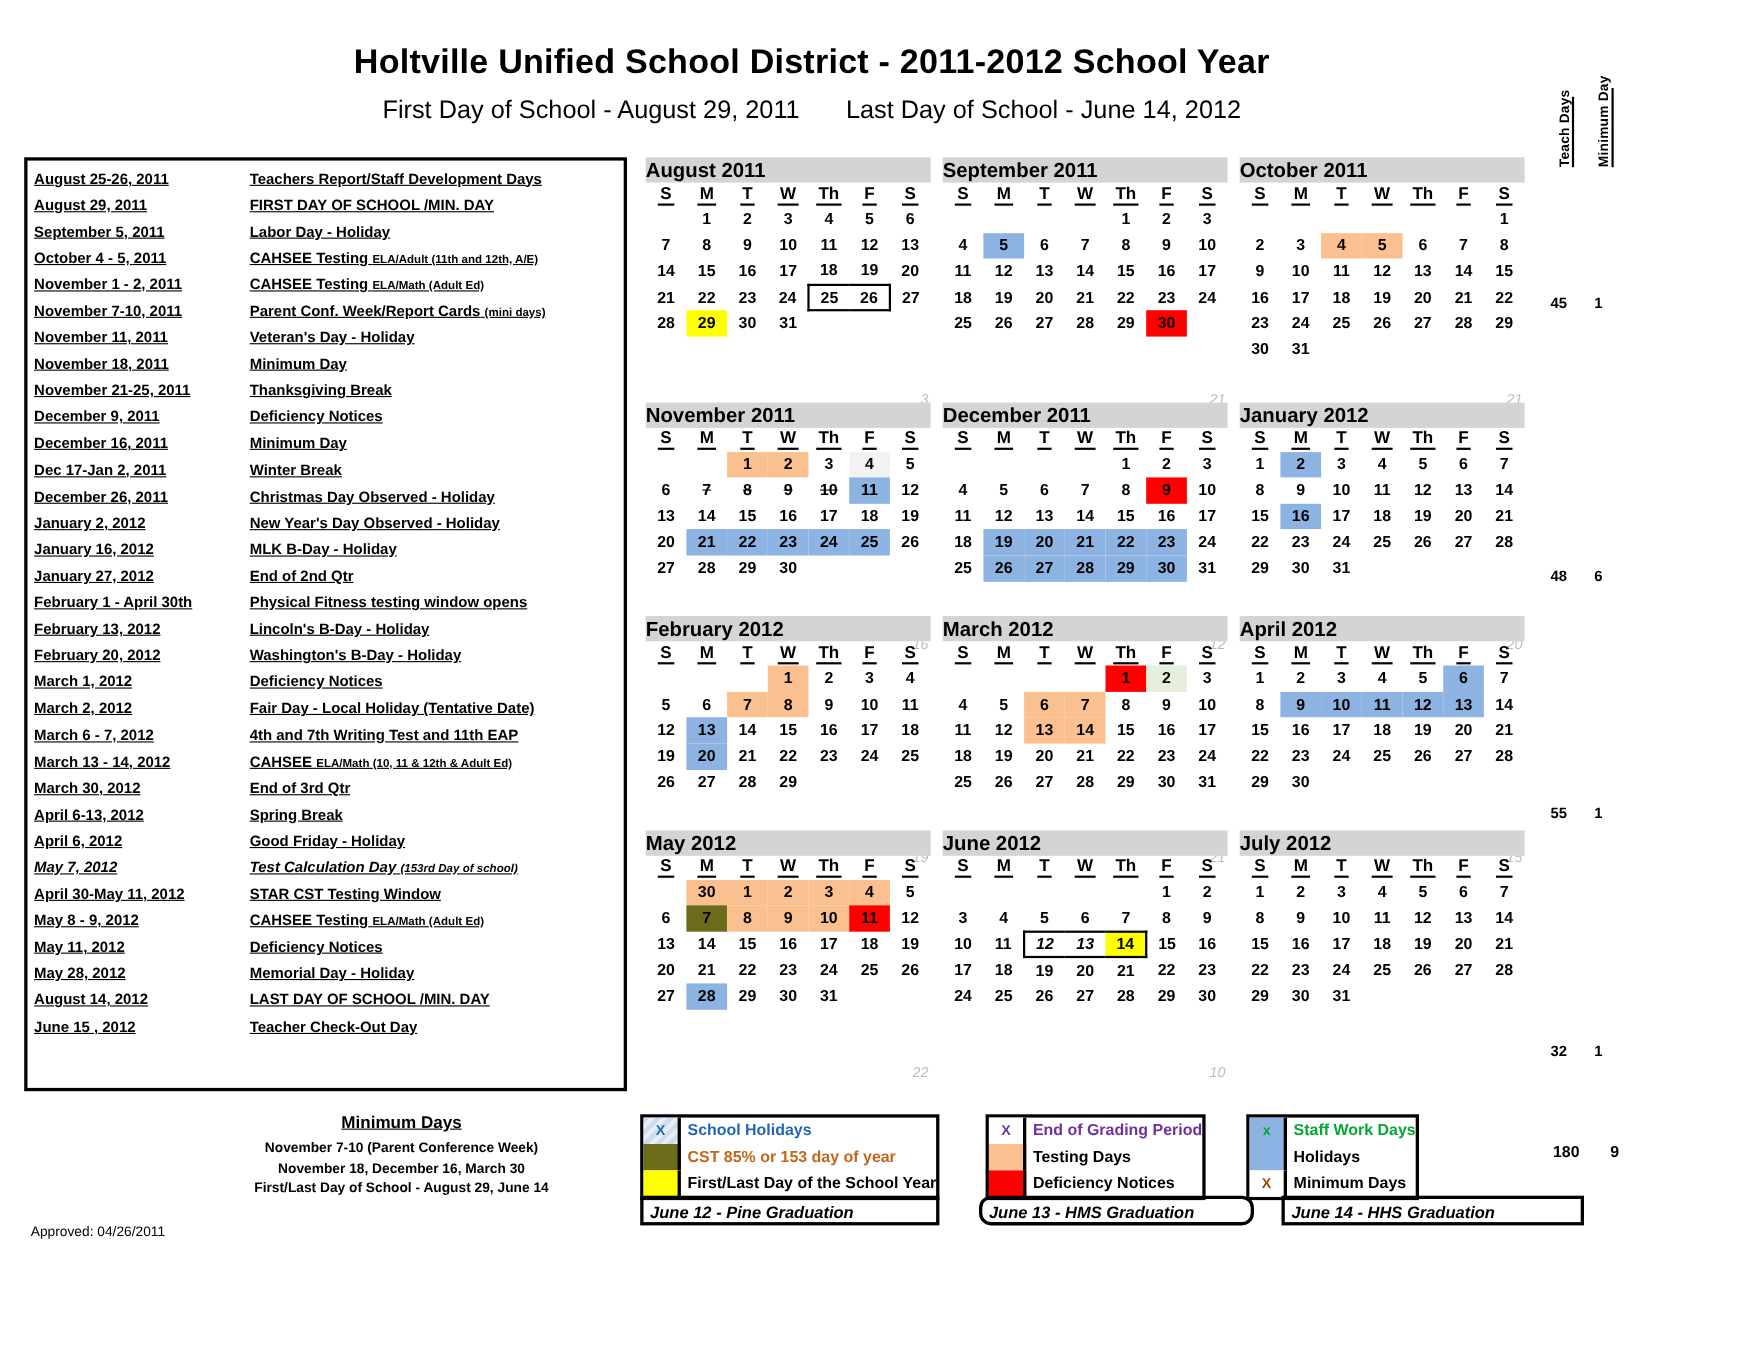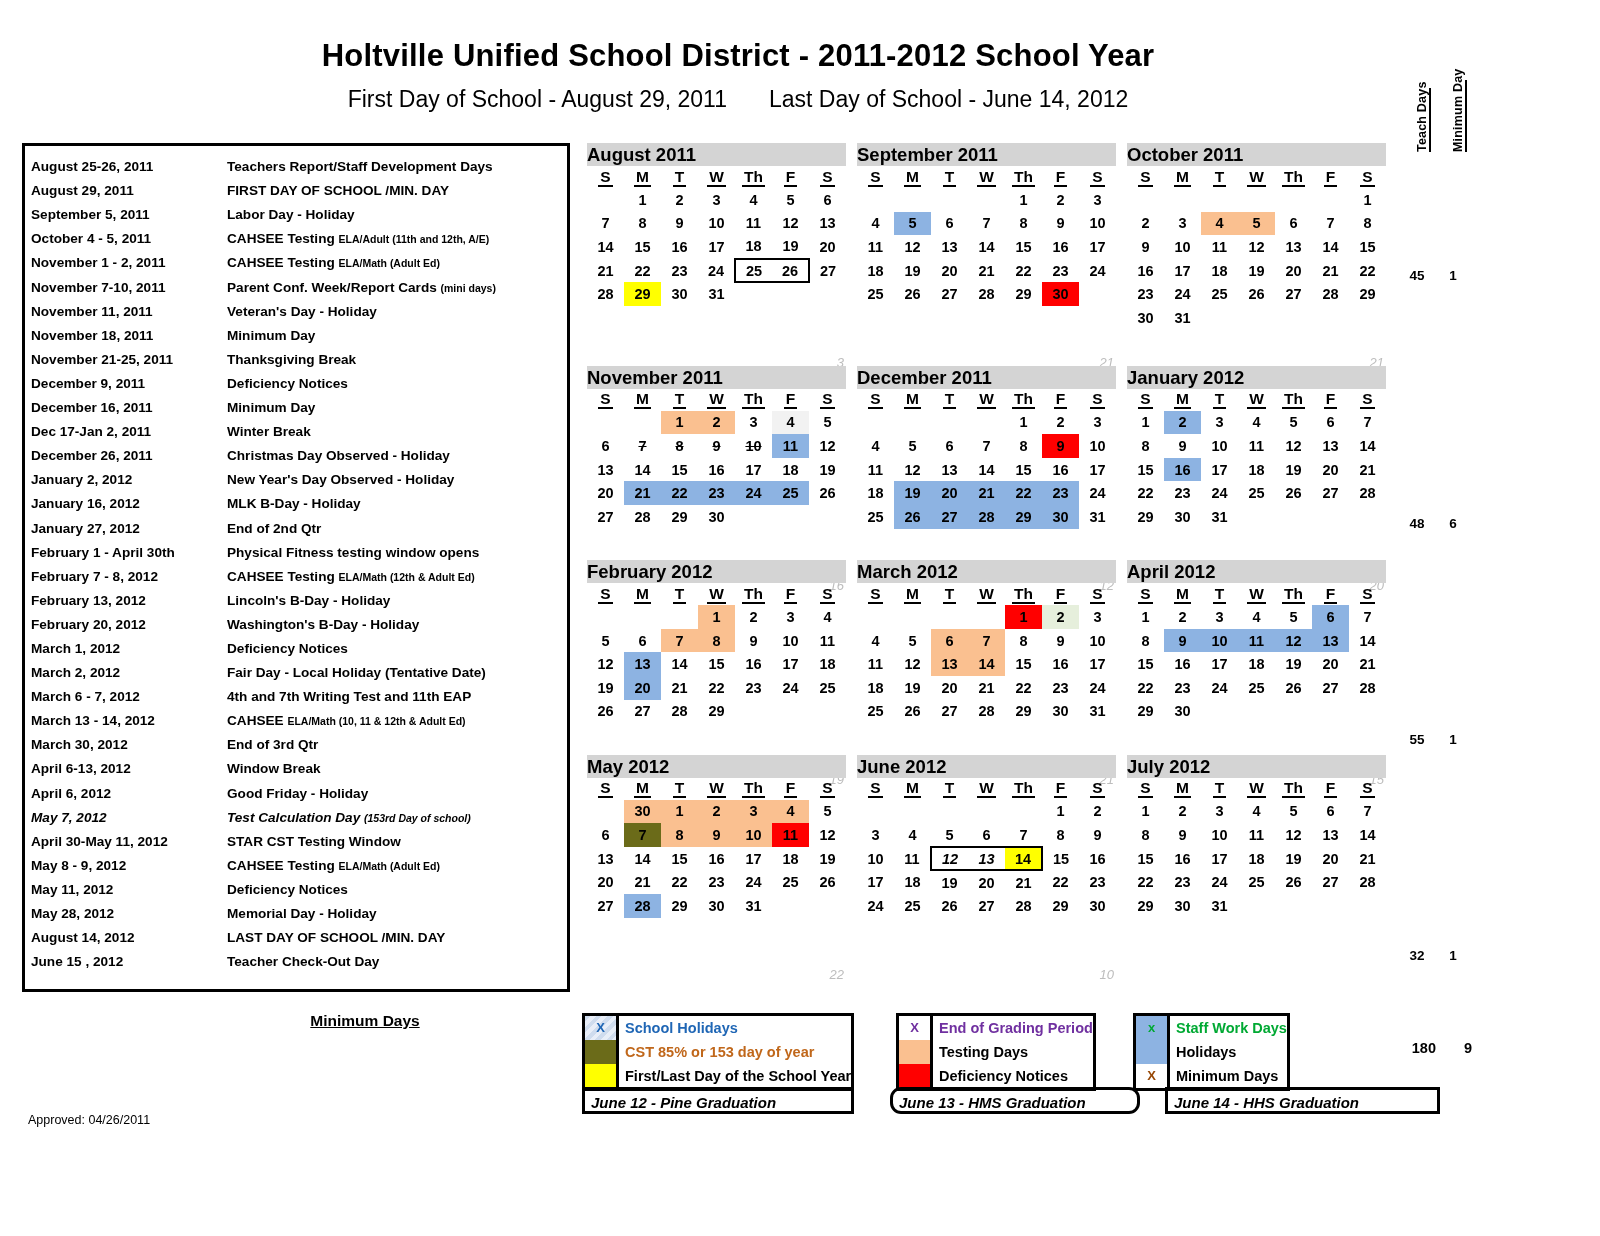--- a/index.html
+++ b/index.html
@@ -41,25 +41,26 @@
   #events-box {
     position: absolute;
     left: 22px; top: 143px;
     width: 548px; height: 849px;
     border: 3px solid #000;
     background: #fff;
     padding: 4px 0 0 6px;
   }
   .event-row {
     display: flex;
-    align-items: flex-end;
+    align-items: center;
     height: 24.1px;
     font-size: 13.6px;
     font-weight: bold;
     white-space: nowrap;
+    text-decoration: underline;
   }
   .event-date { width: 196px; flex: 0 0 196px; }
   .event-desc { flex: 1 1 auto; }
   .event-desc .small {
     font-size: 10.5px;
     font-weight: bold;
   }
   .event-row.italic .event-date,
   .event-row.italic .event-desc { font-style: italic; }
 
@@ -300,24 +301,20 @@
       </div>
       <div class="event-row">
         <div class="event-date">January 27, 2012</div>
         <div class="event-desc"><span>End of 2nd Qtr</span></div>
       </div>
       <div class="event-row">
         <div class="event-date">February 1 - April 30th</div>
         <div class="event-desc"><span>Physical Fitness testing window opens</span></div>
       </div>
       <div class="event-row">
-        <div class="event-date">February 7 - 8, 2012</div>
-        <div class="event-desc"><span>CAHSEE Testing</span> <span class="small">ELA/Math  (12th &amp; Adult Ed)</span></div>
-      </div>
-      <div class="event-row">
         <div class="event-date">February 13, 2012</div>
         <div class="event-desc"><span>Lincoln's B-Day - Holiday</span></div>
       </div>
       <div class="event-row">
         <div class="event-date">February 20, 2012</div>
         <div class="event-desc"><span>Washington's B-Day - Holiday</span></div>
       </div>
       <div class="event-row">
         <div class="event-date">March 1, 2012</div>
         <div class="event-desc"><span>Deficiency Notices</span></div>
@@ -333,21 +330,21 @@
       <div class="event-row">
         <div class="event-date">March 13 - 14, 2012</div>
         <div class="event-desc"><span>CAHSEE</span> <span class="small">ELA/Math  (10, 11 &amp; 12th &amp; Adult Ed)</span></div>
       </div>
       <div class="event-row">
         <div class="event-date">March 30, 2012</div>
         <div class="event-desc"><span>End of 3rd Qtr</span></div>
       </div>
       <div class="event-row">
         <div class="event-date">April 6-13, 2012</div>
-        <div class="event-desc"><span>Window Break</span></div>
+        <div class="event-desc"><span>Spring Break</span></div>
       </div>
       <div class="event-row">
         <div class="event-date">April 6, 2012</div>
         <div class="event-desc"><span>Good Friday - Holiday</span></div>
       </div>
       <div class="event-row italic">
         <div class="event-date">May 7, 2012</div>
         <div class="event-desc"><span>Test Calculation Day</span> <span class="small">(153rd Day of school)</span></div>
       </div>
       <div class="event-row">
@@ -1260,20 +1257,25 @@
           </table>
         </div>
       </div>
     </div>
 
   <div class="vert-head" style="left:1414px; top:88px; height:64px;">Teach Days</div>
   <div class="vert-head" style="left:1450px; top:80px; height:72px;">Minimum Day</div>
 
   <div id="mindays">
     <div class="hd">Minimum Days</div>
+    <div id="mindays-lines">
+        <div class="ln">November 7-10 (Parent Conference Week)</div>
+        <div class="ln">November 18, December 16, March 30</div>
+        <div class="ln">First/Last Day of School - August 29, June 14</div>
+      </div>
   </div>
 
   <div id="approved">Approved: 04/26/2011</div>
 
   <div class="legend-col" id="legend-col1" style="left:582px; top:1013px; width:288px;"><div class="legend-rows"><div class="legend-row">
           <div class="legend-swatch swatch-hatch" style="color: rgb(31, 102, 181);">X</div>
           <div class="legend-label" style="color: rgb(31, 102, 181);">School Holidays</div>
         </div><div class="legend-row">
           <div class="legend-swatch" style="background: rgb(107, 107, 25); color: rgb(0, 0, 0);"></div>
           <div class="legend-label" style="color: rgb(192, 103, 26);">CST 85% or 153 day of year</div>

